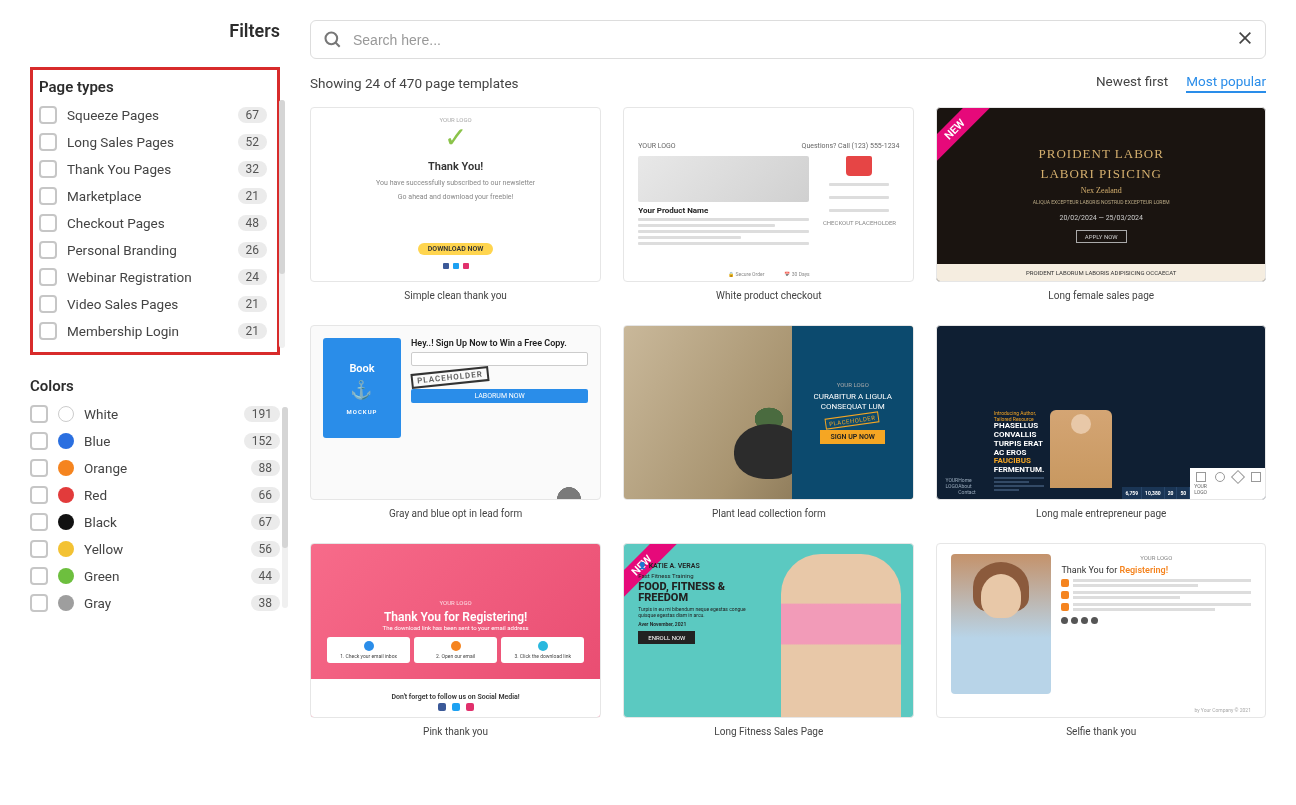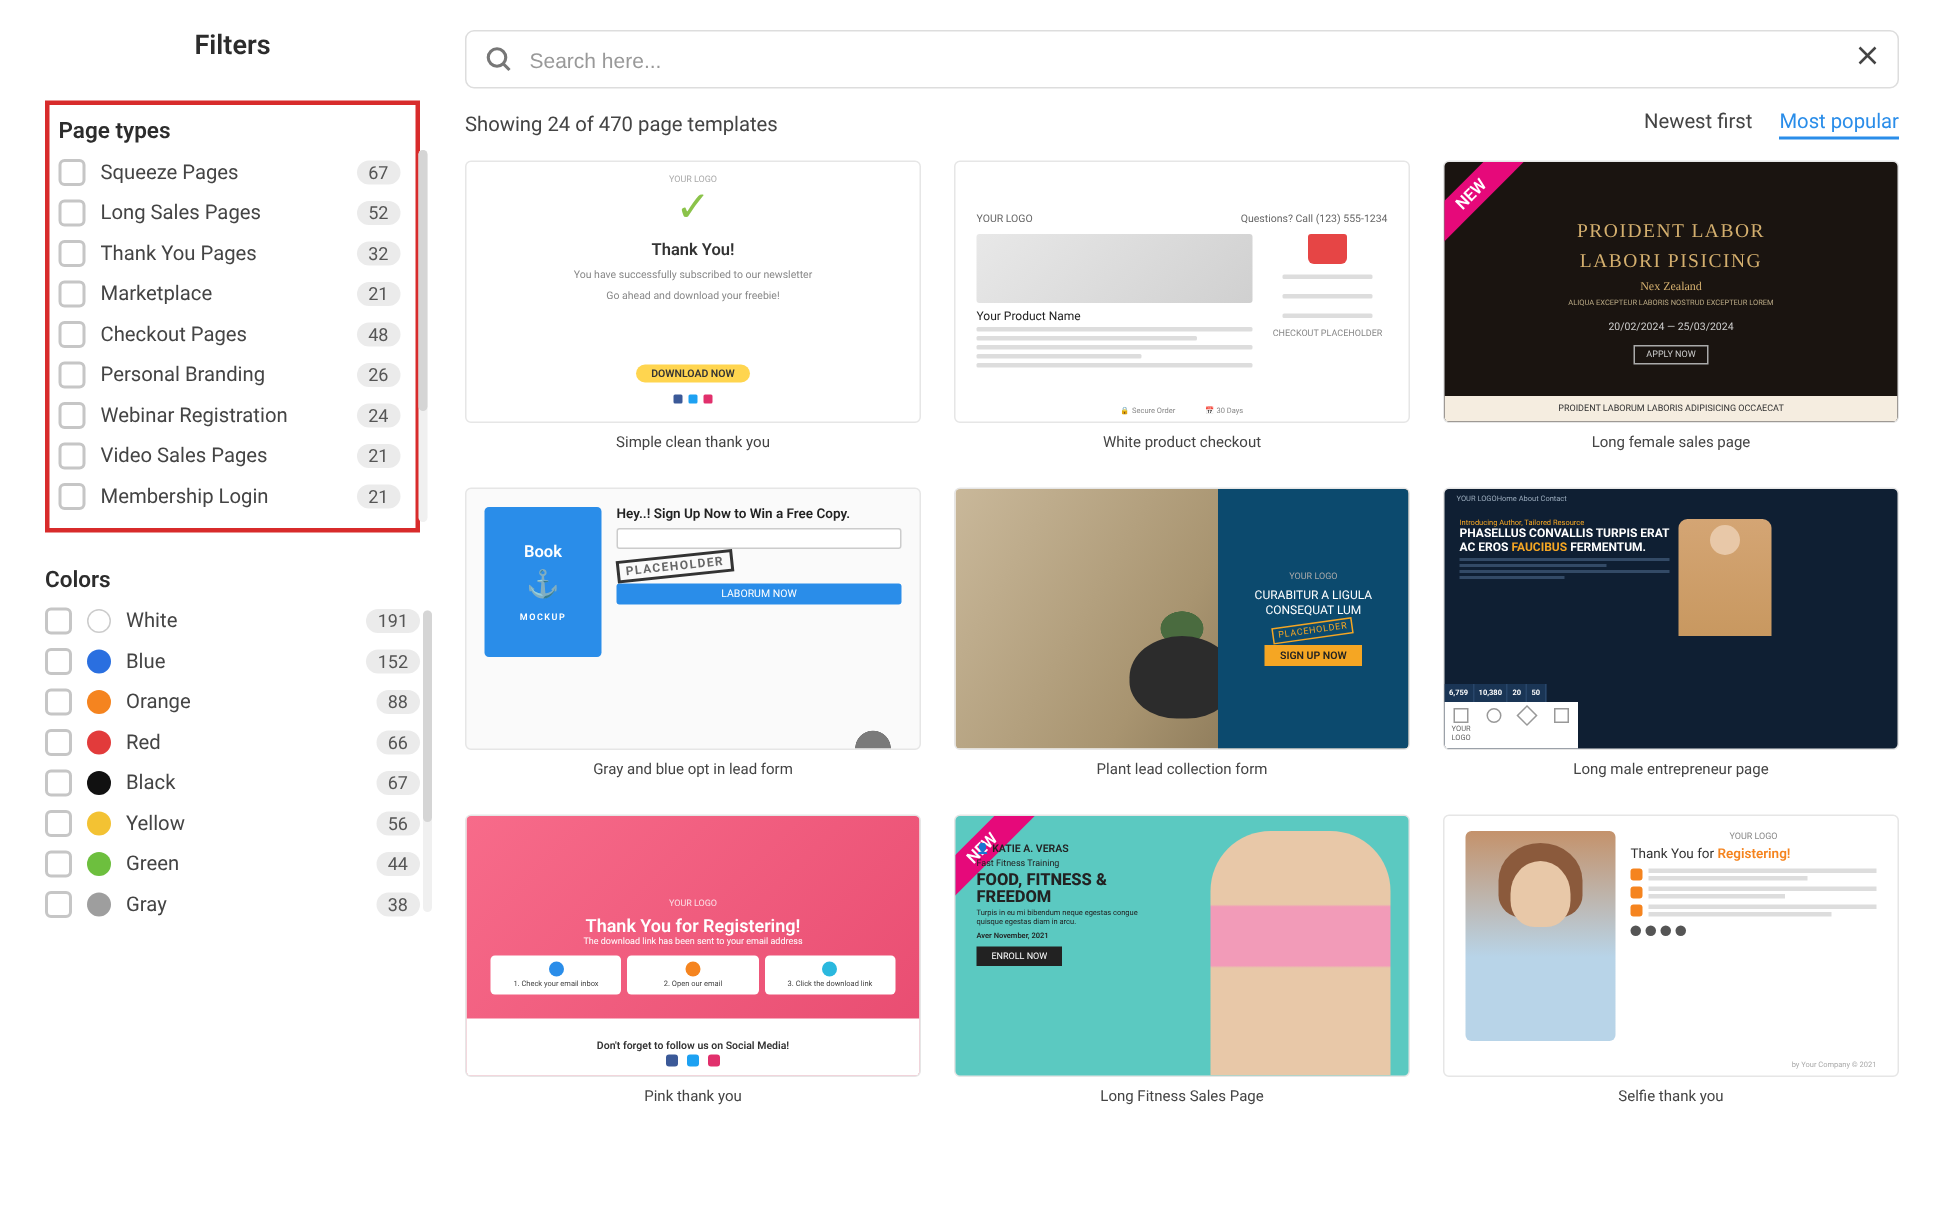--- a/index.html
+++ b/index.html
@@ -1,21 +1,21 @@
 <!DOCTYPE html>
 <html><head>
 <meta charset="utf-8">
 <style>
   * { box-sizing: border-box; margin: 0; padding: 0; }
   body { font-family: -apple-system, BlinkMacSystemFont, "Segoe UI", Roboto, sans-serif; background: #fff; color: #333; font-size: 14px; }
   .page { display: flex; padding: 20px 30px; gap: 30px; }
   .sidebar { width: 250px; flex-shrink: 0; }
   .main { flex: 1; }
 
-  .top-row { display: flex; justify-content: center; align-items: center; margin-bottom: 18px; }
+  .top-row { display: flex; justify-content: flex-end; align-items: center; margin-bottom: 18px; }
   .filters-heading { font-size: 18px; font-weight: 600; color: #2c2c2c; }
   .blank-btn { background: #2a8de9; color: #fff; border: none; padding: 10px 18px; border-radius: 5px; font-size: 14px; font-weight: 500; cursor: pointer; }
 
   .filter-section { margin-bottom: 22px; position: relative; }
   .highlighted { border: 3px solid #d82b2b; padding: 8px 10px 12px 6px; }
   .section-title { font-size: 15px; font-weight: 600; color: #2c2c2c; margin-bottom: 10px; }
   .filter-list { display: flex; flex-direction: column; gap: 9px; }
   .filter-row { display: flex; align-items: center; gap: 10px; cursor: pointer; }
   .chk { width: 18px; height: 18px; border: 2px solid #c6c6c6; border-radius: 4px; flex-shrink: 0; background: #fff; }
   .swatch { width: 16px; height: 16px; border-radius: 50%; flex-shrink: 0; }
@@ -48,21 +48,21 @@
   .t1 .title { font-weight: 600; color: #333; font-size: 11px; }
   .t1 .sub { font-size: 7px; color: #888; }
   .t1 .pill { background: #ffd54f; color: #333; border-radius: 10px; padding: 2px 10px; font-size: 7px; font-weight: 600; margin-top: 36px; }
 
   .t2 { flex-direction: column; padding: 10px 14px; align-items: stretch; }
   .t2 .hdr { display: flex; justify-content: space-between; font-size: 7px; color: #666; margin-bottom: 6px; }
   .t2 .body { display: flex; gap: 10px; }
   .t2 .left { flex: 1.4; }
   .t2 .right { width: 80px; display: flex; flex-direction: column; align-items: center; gap: 4px; }
   .t2 .img { height: 46px; background: linear-gradient(135deg,#e8e8e8,#d0d0d0); border-radius: 2px; margin-bottom: 4px; }
-  .t2 .pname { font-size: 8px; font-weight: 400; color: #222; }
+  .t2 .pname { font-size: 8px; font-weight: 700; color: #222; }
   .t2 .line { height: 3px; background: #ddd; margin: 3px 0; border-radius: 1px; }
   .t2 .basket { width: 26px; height: 20px; background: #e64545; border-radius: 2px 2px 4px 4px; position: relative; }
   .t2 .plabel { font-size: 6px; color: #888; }
 
   .t3 { background: #1a1410; flex-direction: column; gap: 4px; padding: 14px 10px; }
   .t3 .gold { color: #d4af6e; font-family: Georgia, serif; font-size: 13px; letter-spacing: 1px; text-align: center; }
   .t3 .script { color: #d4af6e; font-family: cursive; font-size: 8px; }
   .t3 .tiny { color: #b8a884; font-size: 5px; text-align: center; line-height: 1.4; }
   .t3 .dates { color: #ccc; font-size: 7px; margin-top: 4px; }
   .t3 .btn { border: 1px solid #aaa; color: #ccc; font-size: 6px; padding: 2px 8px; margin-top: 4px; }
@@ -82,21 +82,21 @@
   .t5 { padding: 0; }
   .t5 .photo { position: absolute; inset: 0; background: linear-gradient(120deg,#c9b89a 0%,#a89470 50%,#6b5a3d 100%); }
   .t5 .pot { position: absolute; left: 50%; bottom: 20px; transform: translateX(-50%); width: 70px; height: 55px; background: #2c2c2c; border-radius: 50% 50% 45% 45%; }
   .t5 .leaves { position: absolute; left: 50%; bottom: 60px; transform: translateX(-50%); width: 50px; height: 40px; background: radial-gradient(ellipse, #4a6b3f 40%, transparent 41%); }
   .t5 .panel { position: absolute; right: 0; top: 0; bottom: 0; width: 42%; background: #0c4a6e; color: #fff; display: flex; flex-direction: column; align-items: center; justify-content: center; gap: 4px; padding: 8px; }
   .t5 .logo5 { font-size: 6px; color: #aaa; }
   .t5 .h5 { font-size: 8px; text-align: center; line-height: 1.2; }
   .t5 .stamp5 { border: 1px solid #f5a623; color: #f5a623; padding: 1px 3px; font-size: 6px; transform: rotate(-8deg); letter-spacing: 0.5px; }
   .t5 .cta5 { background: #f5a623; color: #222; font-size: 7px; font-weight: 600; padding: 3px 10px; }
 
-  .t6 { background: #0f1f33; flex-direction: column; padding: 0; align-items: flex-start; color: #fff; }
+  .t6 { background: #0f1f33; flex-direction: row; padding: 0; align-items: flex-end; color: #fff; }
   .t6 .nav6 { display: flex; justify-content: space-between; padding: 4px 8px; font-size: 5px; color: #9ab; }
   .t6 .hero6 { display: flex; padding: 6px 10px; gap: 6px; flex: 1; }
   .t6 .txt6 { flex: 1; }
   .t6 .tag6 { color: #f5a623; font-size: 5px; }
   .t6 .h6 { font-size: 8px; font-weight: 700; line-height: 1.1; }
   .t6 .h6 .accent { color: #f5a623; }
   .t6 .line6 { height: 2px; background: #334a66; margin: 2px 0; }
   .t6 .guy { width: 62px; height: 78px; background: linear-gradient(180deg,#d4a574 0%,#c89860 100%); border-radius: 6px 6px 0 0; position: relative; }
   .t6 .head6 { position: absolute; top: 4px; left: 50%; transform: translateX(-50%); width: 20px; height: 20px; background: #e8c8a8; border-radius: 50%; }
   .t6 .stats { display: flex; background: #1a3555; }

